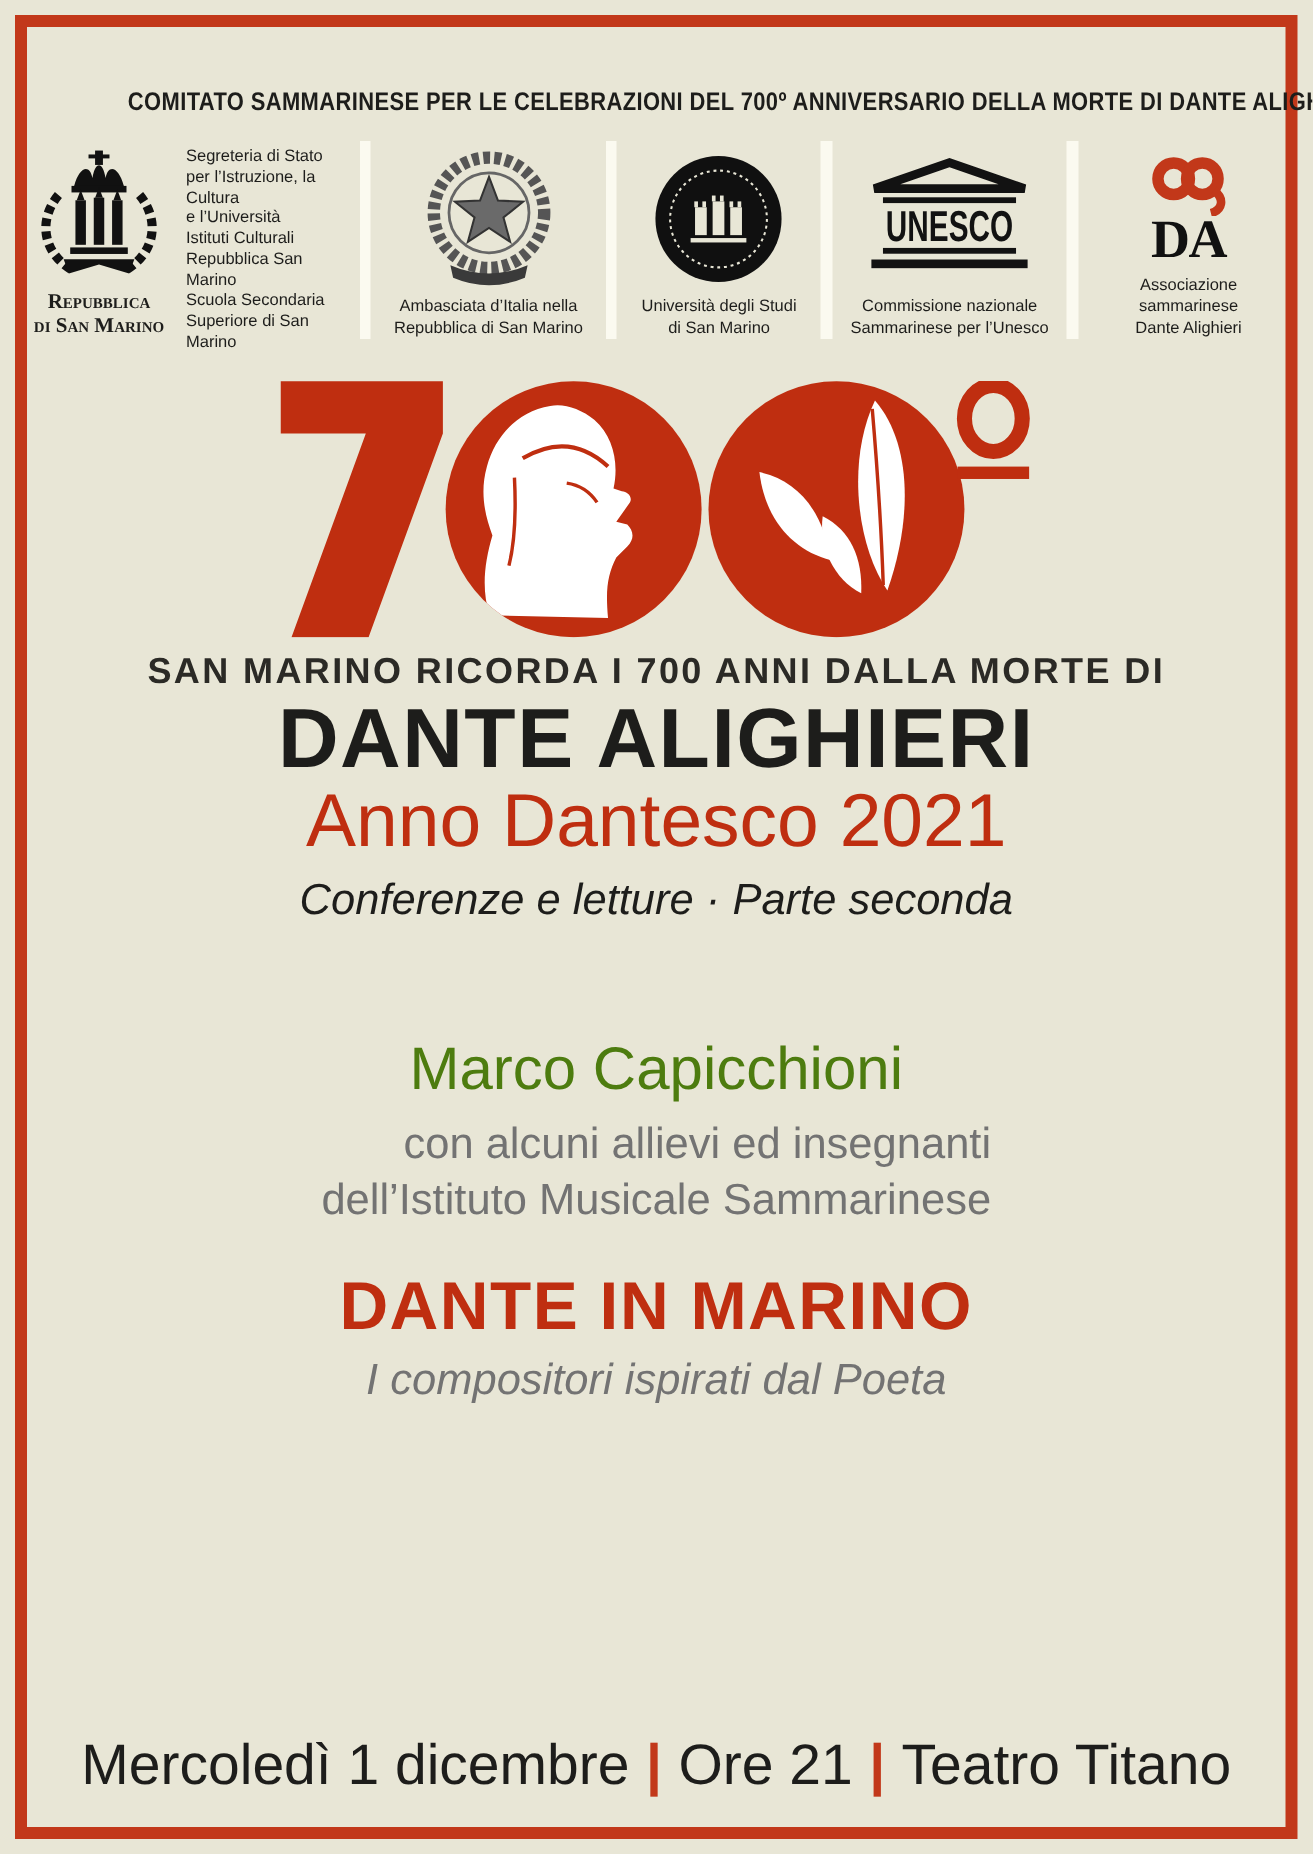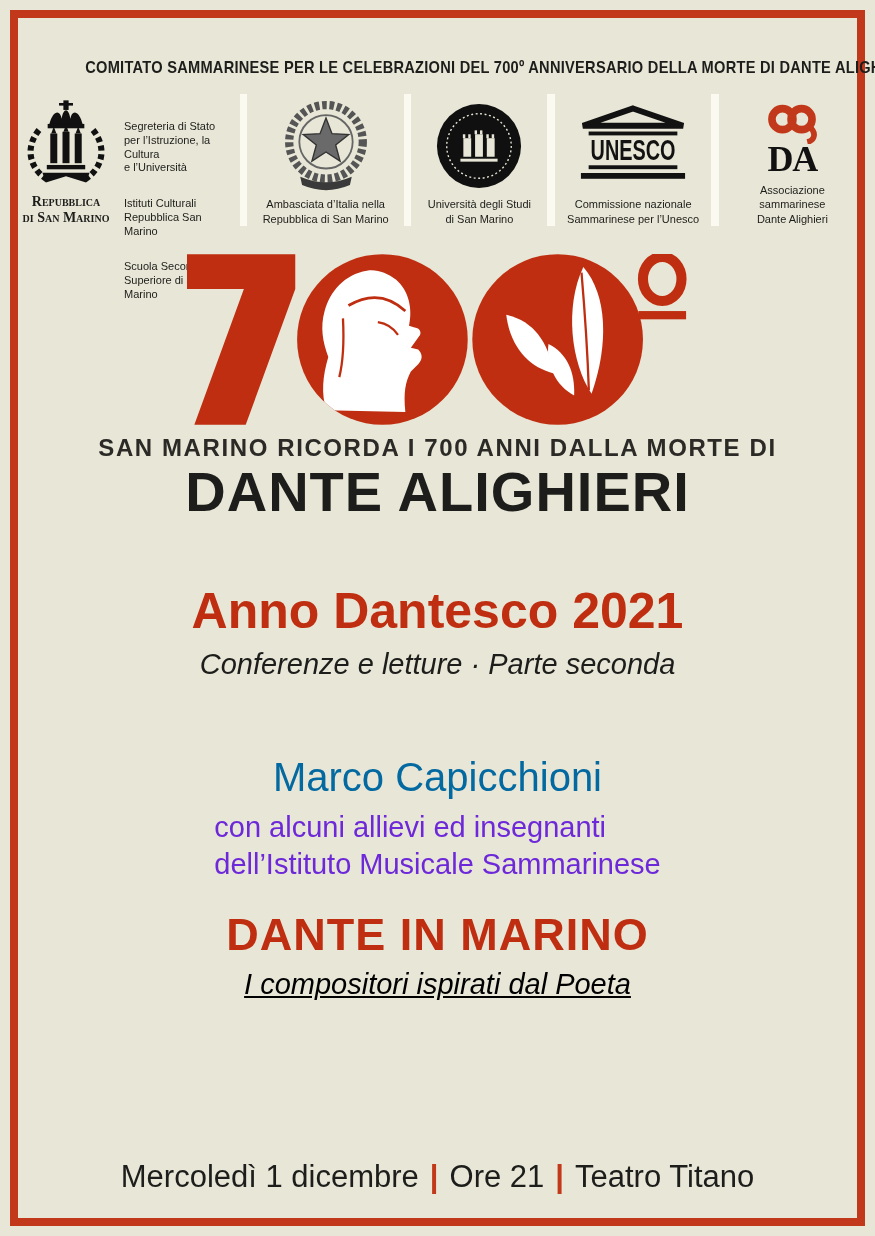--- a/index.html
+++ b/index.html
@@ -17,42 +17,42 @@
   .partners{margin-top:16px;height:132px;display:flex;justify-content:center;align-items:stretch;}
   .pblock{display:flex;flex-direction:column;align-items:center;justify-content:space-between;}
   .picon{flex:1;display:flex;align-items:center;justify-content:center;}
   .pcaption{font-size:11px;line-height:1.3;text-align:center;color:#1d1d1b;font-weight:500;}
   .pdivider{width:8px;background:#fbfaf0;margin:0 9px;}
   .sm-block{display:flex;flex-direction:row;align-items:stretch;gap:10px;}
   .sm-col{display:flex;flex-direction:column;align-items:center;justify-content:space-between;}
   .sm-caption{font-family:"Liberation Serif",serif;font-variant:small-caps;font-weight:600;
               font-size:14px;line-height:1.15;text-align:center;}
   .sm-entities{display:flex;flex-direction:column;justify-content:space-between;padding:4px 0 2px 0;}
-  .sm-entity{font-size:11px;line-height:1.25;text-align:left;color:#1d1d1b;margin-top:22px;}
+  .sm-entity{font-size:11px;line-height:1.25;text-align:left;color:#1d1d1b;}
   .da-letters{font-family:"Liberation Serif",serif;font-weight:700;font-size:36px;line-height:.85;
               letter-spacing:-1px;color:#111;}
 
   
   .logo700{margin-top:28px;display:flex;flex-direction:column;align-items:center;}
   .tagline{margin-top:10px;font-size:24px;line-height:26px;font-weight:700;letter-spacing:1.6px;
            color:#2b2a26;white-space:nowrap;}
   .dante-name{margin-top:2px;font-size:56px;line-height:58px;font-weight:700;letter-spacing:1px;
               color:#1d1d1b;white-space:nowrap;}
 
   
-  .series-title{margin-top:64px;font-size:50px;line-height:52px;font-weight:700;color:#bf2e10;}
+  .series-title{font-size:50px;line-height:52px;font-weight:400;color:#bf2e10;}
   .series-subtitle{margin-top:10px;font-size:29px;line-height:34px;font-style:italic;color:#1d1d1b;}
-  .performer{margin-top:74px;font-size:40px;line-height:44px;color:#0369a1;}
-  .performer-note{margin-top:10px;font-size:29px;line-height:37px;color:#6d28d9;text-align:left;}
+  .performer{margin-top:74px;font-size:40px;line-height:44px;color:#4d7c0f;}
+  .performer-note{margin-top:10px;font-size:29px;line-height:37px;color:#737373;text-align:right;}
   .event-title{margin-top:28px;font-size:45px;line-height:48px;font-weight:700;color:#bf2e10;
                letter-spacing:1px;}
-  .event-subtitle{margin-top:8px;font-size:29px;line-height:34px;font-style:italic;color:#000000;text-decoration:underline;}
-
-  
-  .footer{position:absolute;bottom:42px;left:0;width:100%;text-align:center;font-size:31px;
+  .event-subtitle{margin-top:8px;font-size:29px;line-height:34px;font-style:italic;color:#737373;}
+
+  
+  .footer{position:absolute;bottom:42px;left:0;width:100%;text-align:center;font-size:38px;
           line-height:34px;font-weight:500;color:#1d1d1b;}
   .footer .sep{color:#c2381a;font-weight:700;margin:0 11px;}
 </style>
 </head>
 <body>
 
 <div class="poster">
   <div class="frame"></div>
 
   <div class="content">

